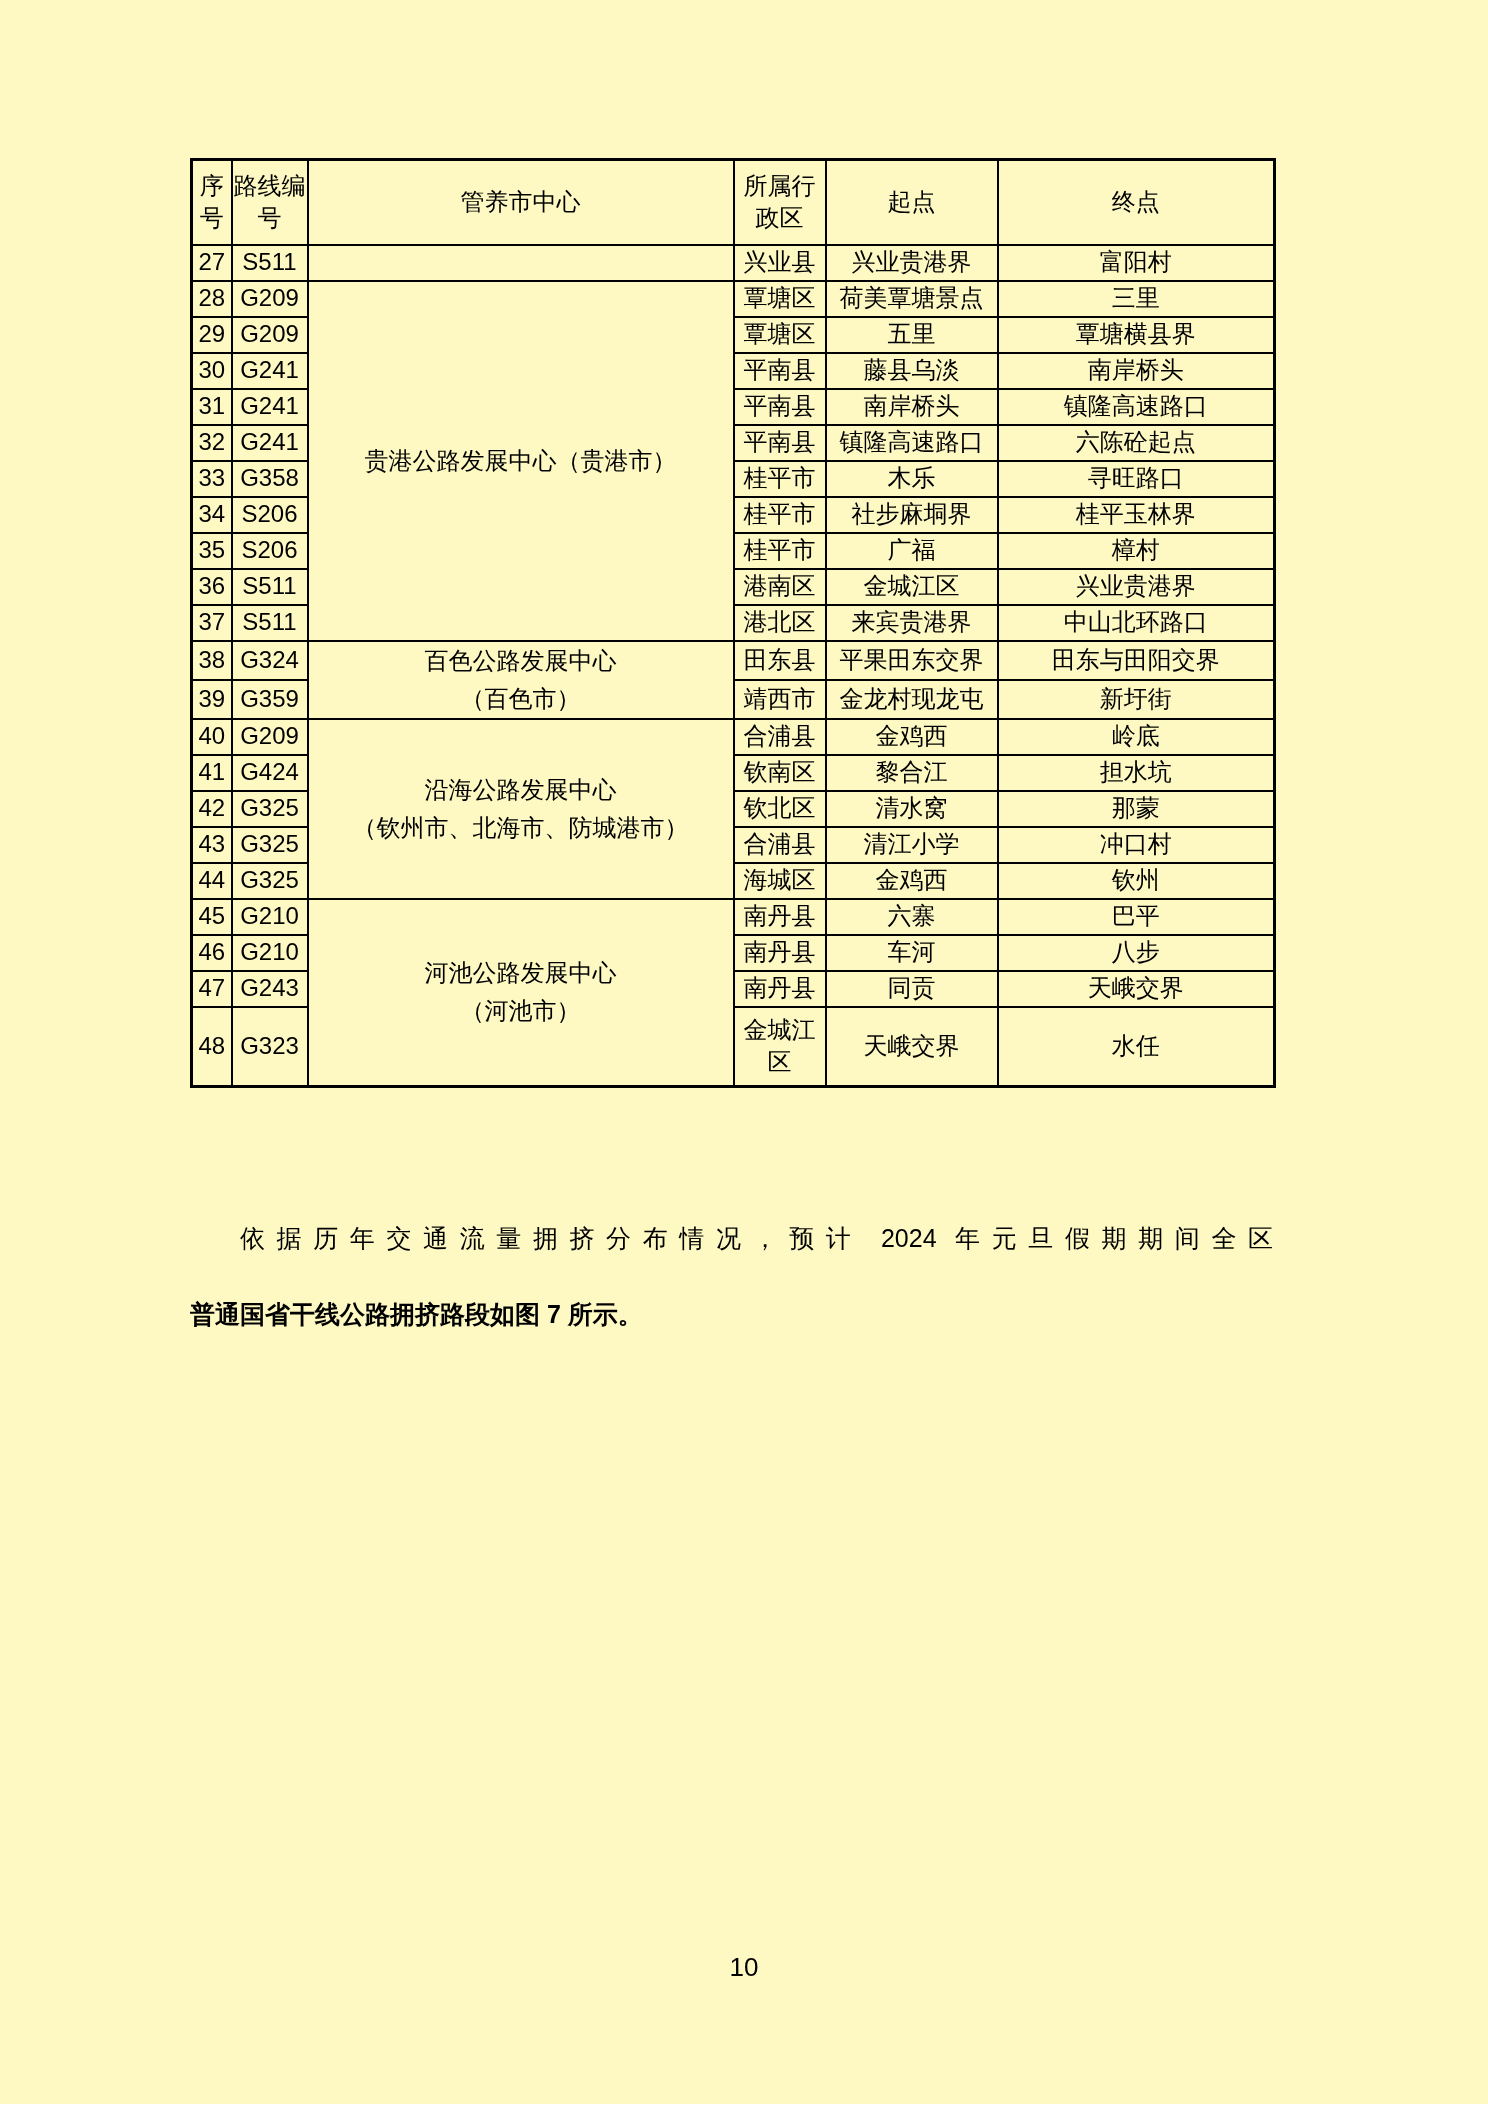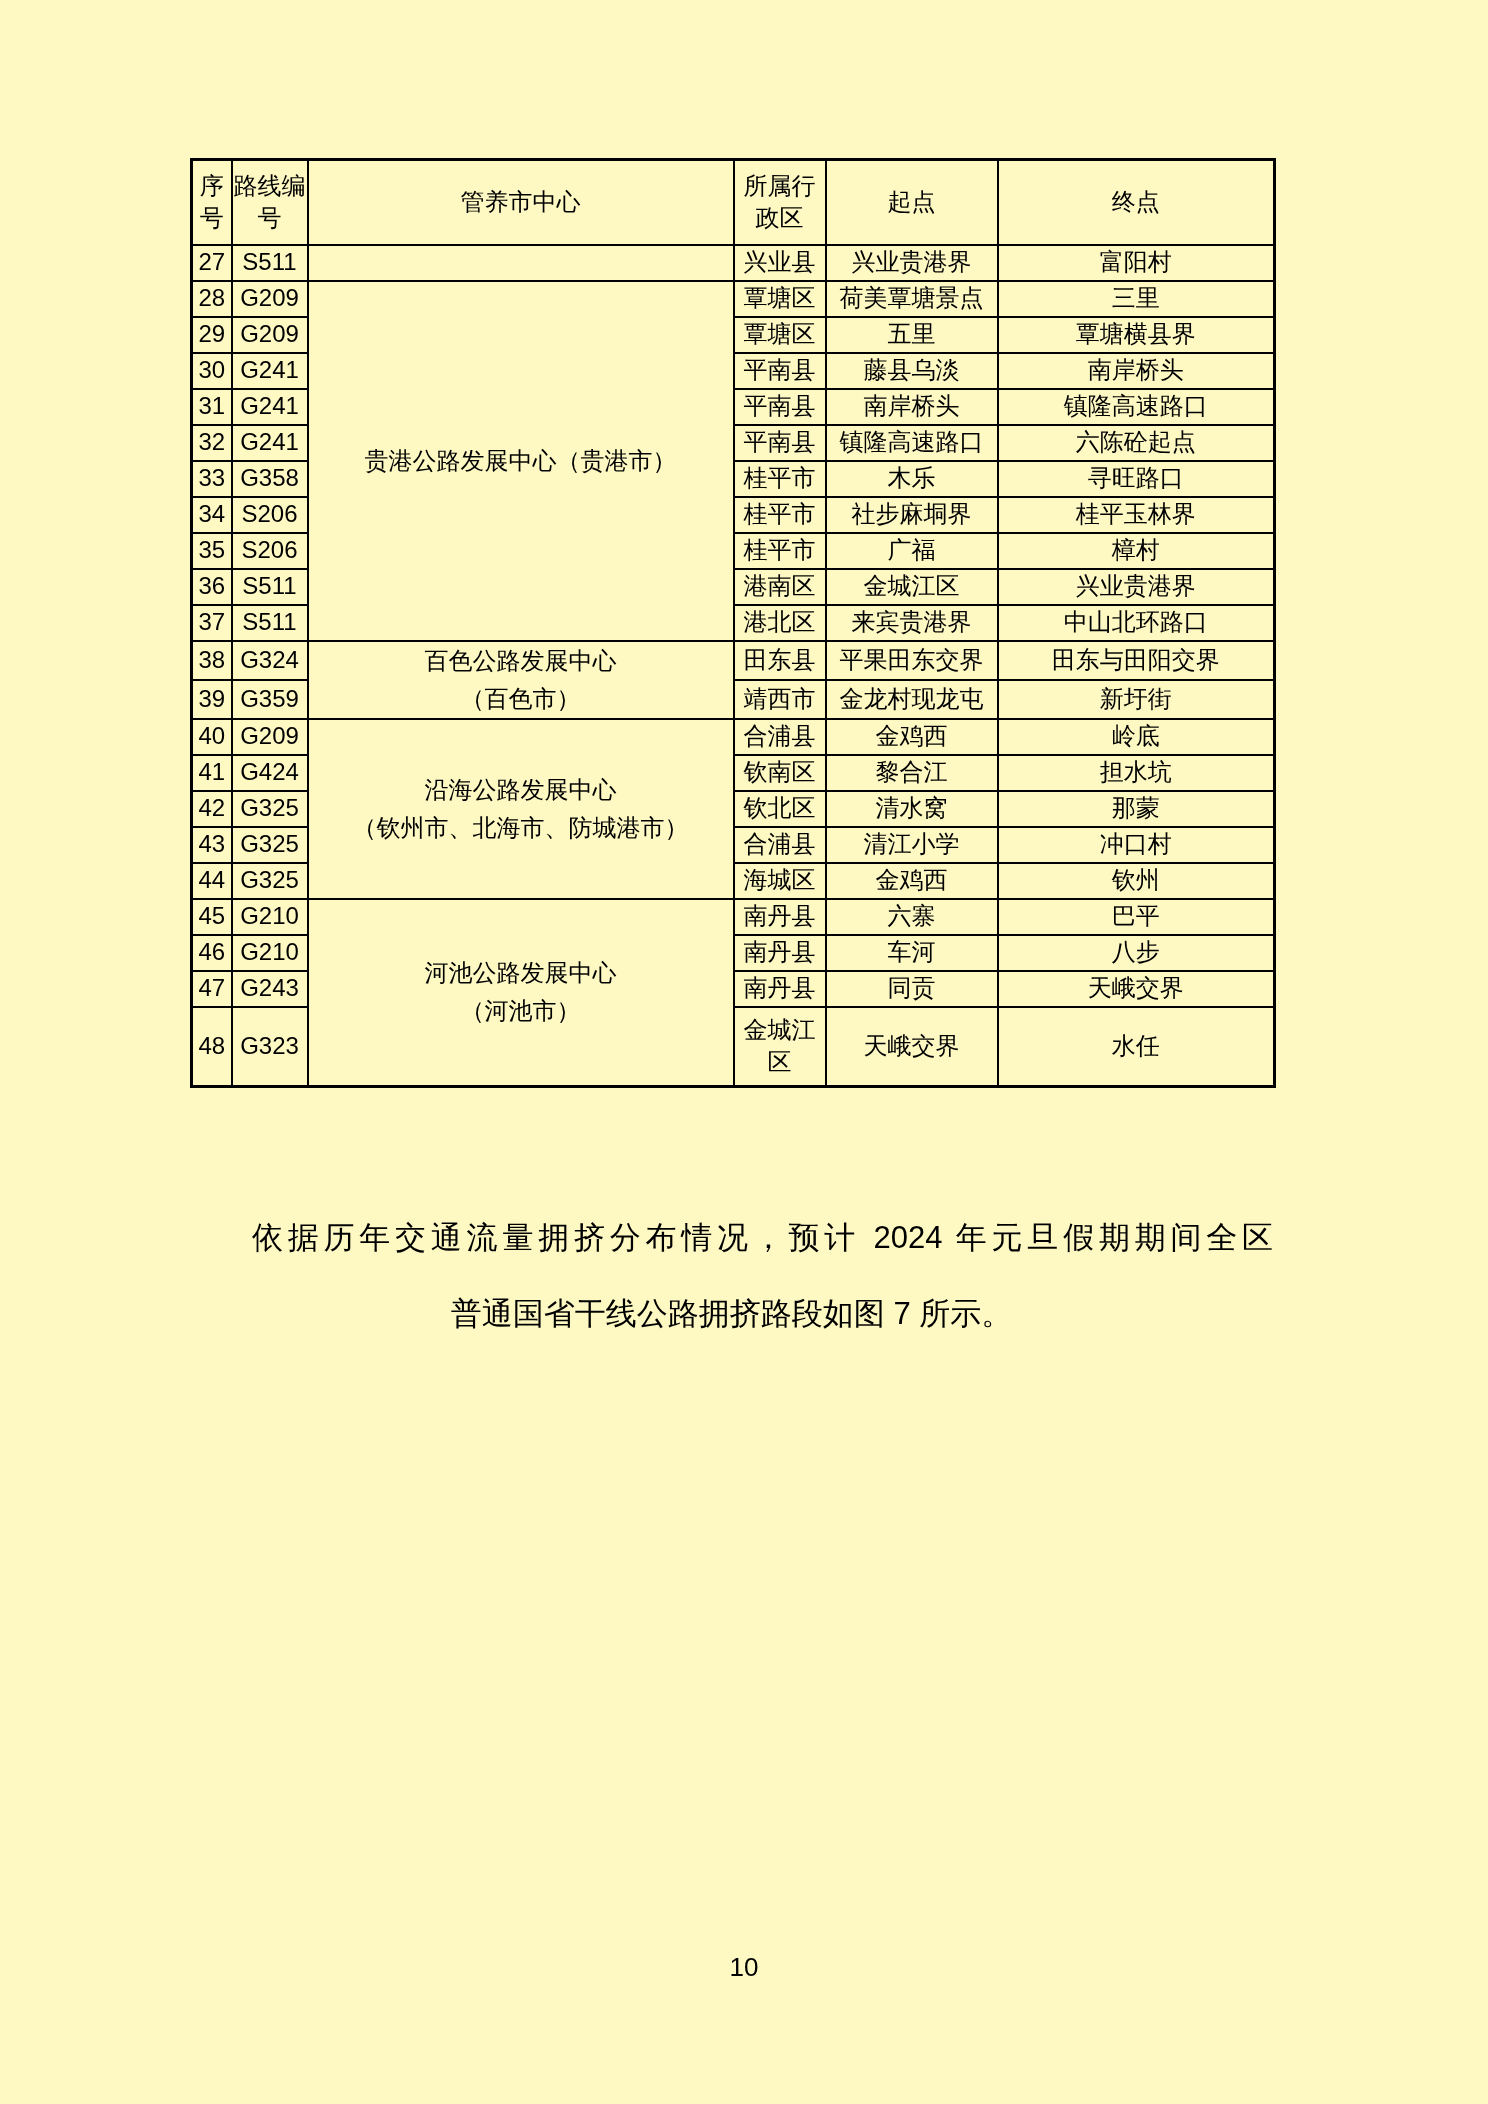--- a/index.html
+++ b/index.html
@@ -39,30 +39,31 @@
   }
   .doc-table tr.header-row { height: 85px; }
   .doc-table tr.data-row   { height: 36px; }
   .doc-table tr.tall-row   { height: 80px; margin-left: 12px; }
   .center-line { line-height: 38px; }
   .para {
     position: absolute;
     left: 190px;
     top: 1200px;
     width: 1083px;
-    font-size: 31px;
+    font-size: 25px;
     line-height: 76px;
   }
   .para-line1 {
     text-indent: 2em;
     text-align: justify;
     text-align-last: justify;
   }
   .para-line2 {
-    text-align: center;
+    text-align: left;
+    font-weight: bold;
   }
   .page-number {
     position: absolute;
     left: 0;
     top: 1952px;
     width: 100%;
     text-align: center;
     font-size: 26px;
   }
 </style>

